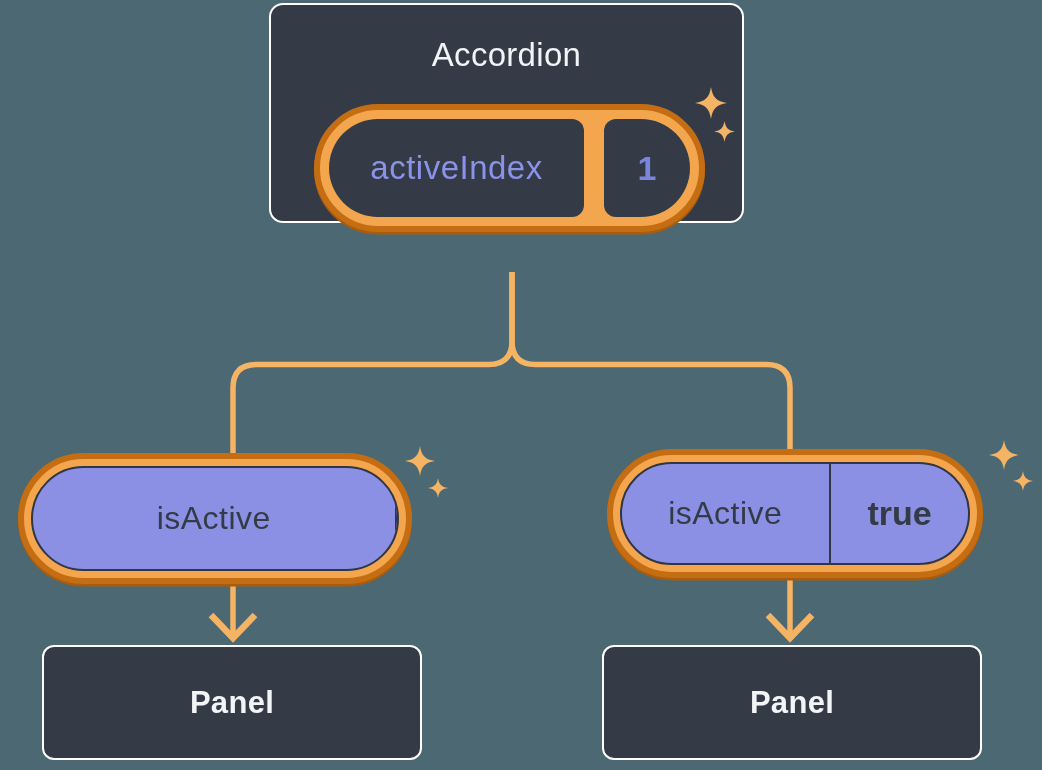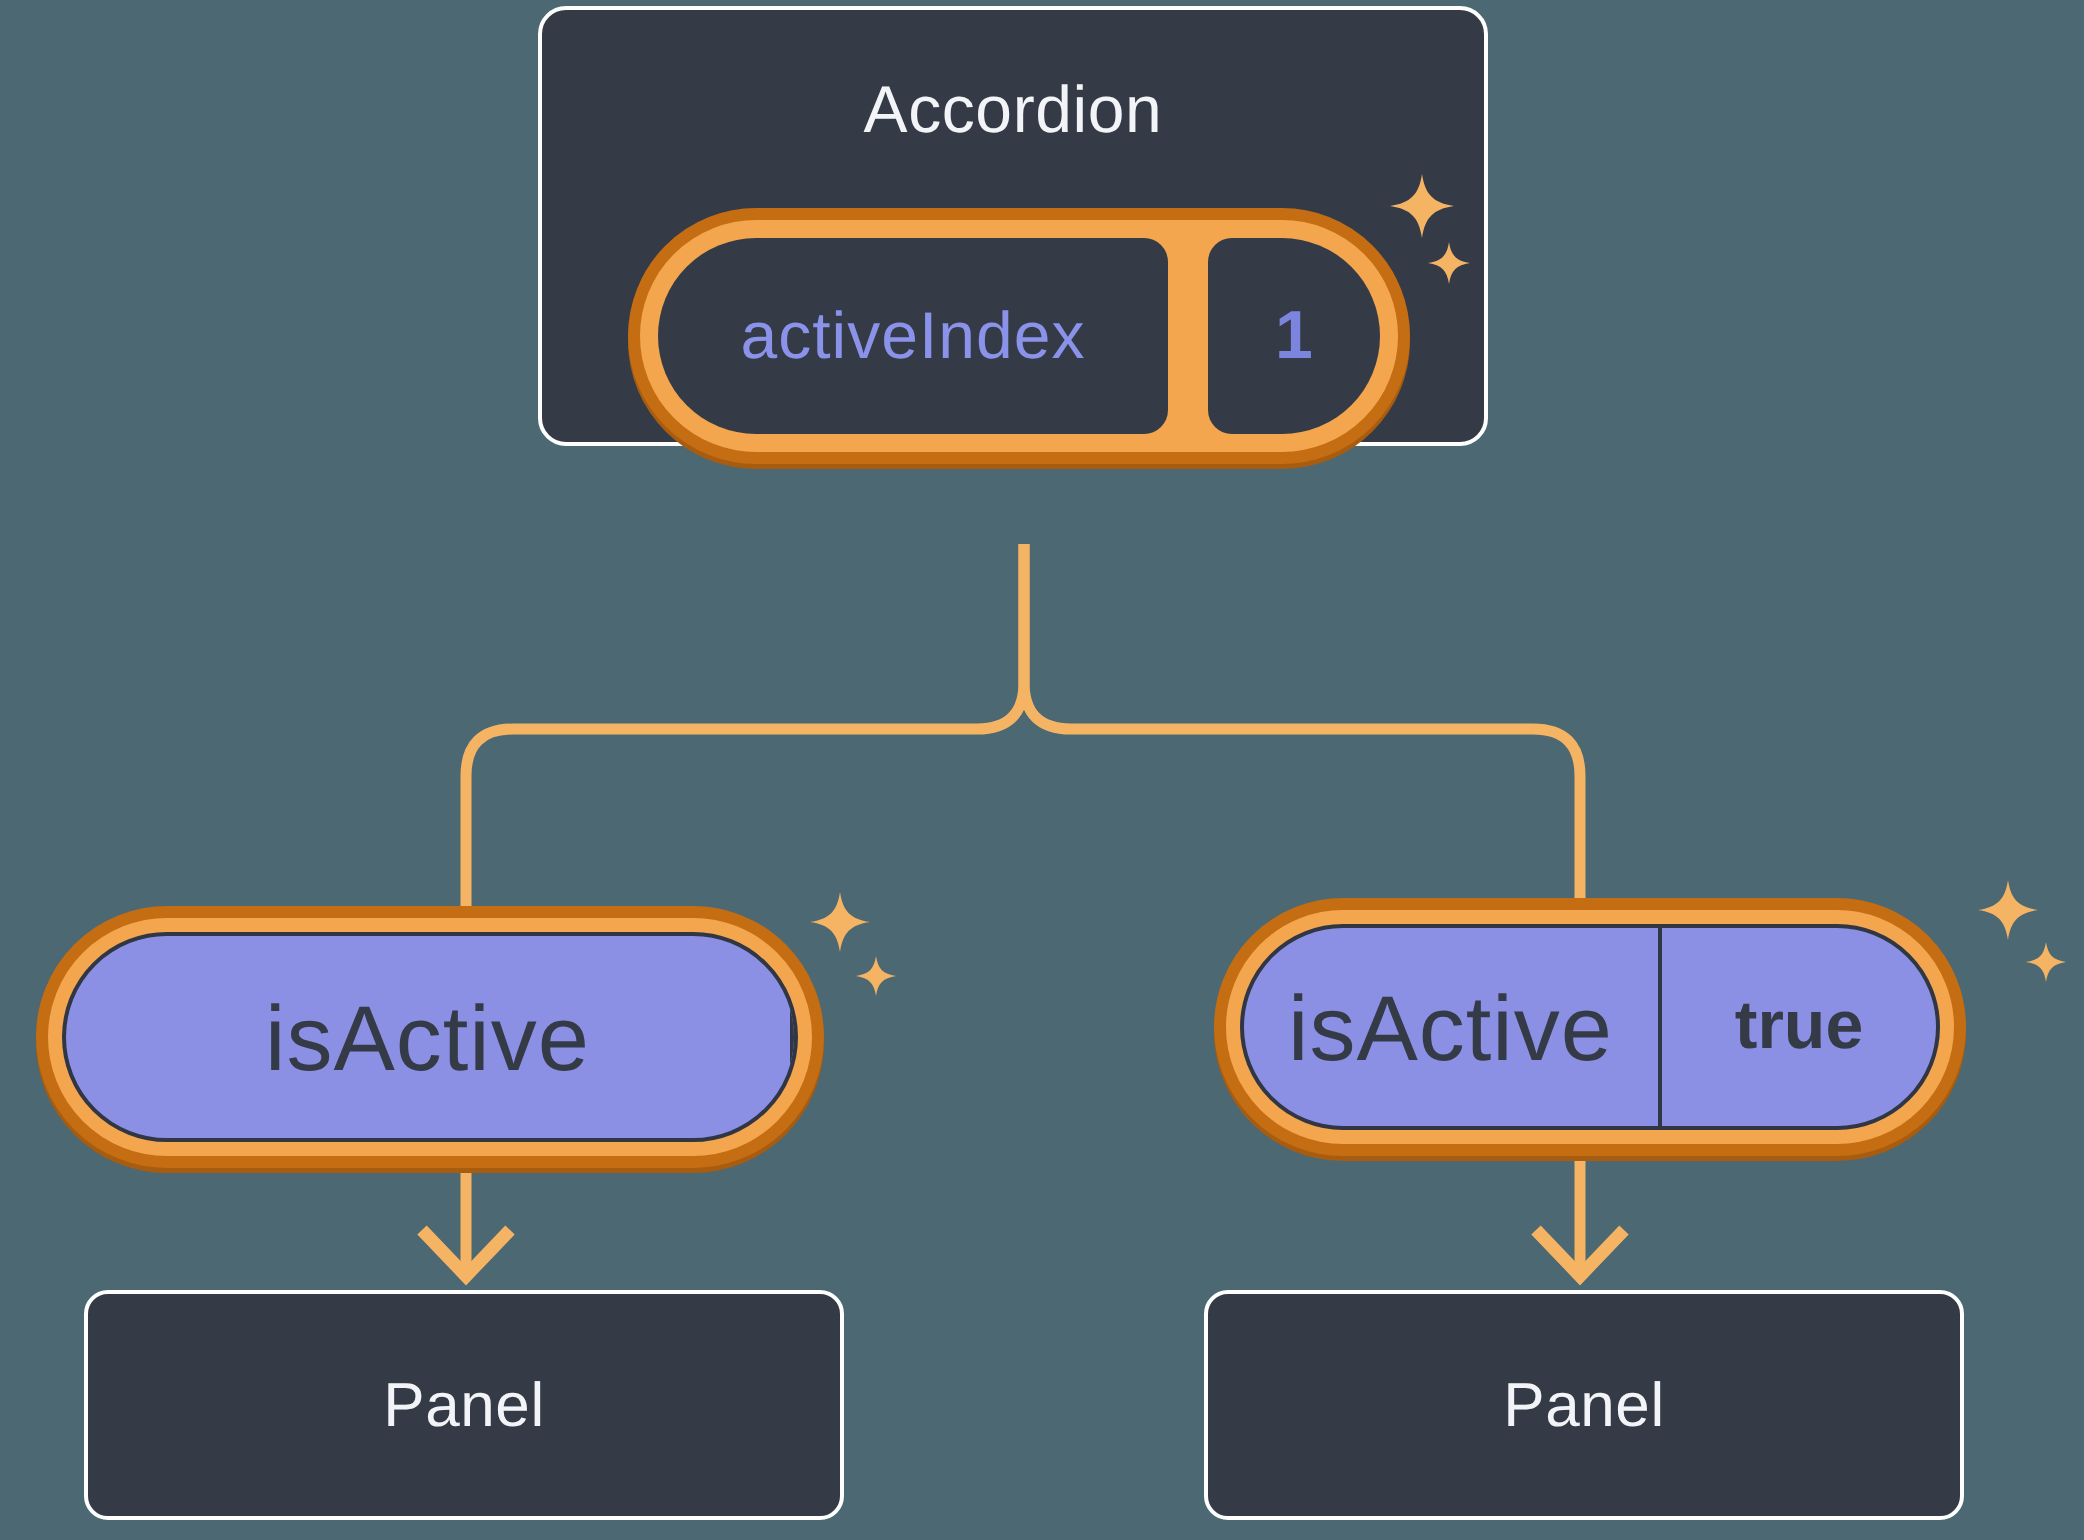--- a/index.html
+++ b/index.html
@@ -40,21 +40,21 @@
   }
   .root-node{left:269px;top:3px;width:475px;height:220px;border-radius:14px;}
   .root-title{
     margin-top:30px;text-align:center;
     font-size:33px;font-weight:500;line-height:1.2;
     letter-spacing:0.3px;color:var(--node-text);
   }
   .panel-node{
     width:380px;height:115px;border-radius:12px;
     display:flex;align-items:center;justify-content:center;
-    font-size:31px;font-weight:400;letter-spacing:0.3px;
+    font-size:31px;font-weight:700;letter-spacing:0.3px;
   }
   .panel-left{left:42px;top:645px;}
   .panel-right{left:602px;top:645px;}
 
   
   .state-pill{
     position:absolute;left:43px;top:99px;width:391px;height:128px;
     border:6px solid var(--ring-outer);
     background:var(--ring-inner);
     border-radius:999px;
@@ -88,21 +88,21 @@
     border:2.5px solid var(--purple-stroke);
     border-radius:999px;
     display:flex;align-items:stretch;
     overflow:hidden;
   }
   .prop-name-cell{flex:1;display:flex;align-items:center;justify-content:center;}
   .prop-divider{width:2.5px;background:var(--purple-stroke);}
   .prop-value-cell{display:flex;align-items:center;justify-content:center;}
   .prop-pill-left .prop-value-cell{width:152px;}
   .prop-pill-right .prop-value-cell{width:137px;}
-  .prop-name-label{font-size:46px;letter-spacing:0.5px;color:var(--dark-text);}
+  .prop-name-label{font-size:32px;letter-spacing:0.5px;color:var(--dark-text);}
   .prop-value-label{font-size:34px;font-weight:700;color:var(--dark-text);}
 </style>
 </head>
 <body>
 
 <div class="canvas">
 
   <svg class="wires" width="1042" height="770" viewBox="0 0 1042 770">
     <path class="connector-path" d="M512 272 L512 341 Q512 364.5 488.5 364.5 L256.5 364.5 Q233 364.5 233 388 L233 635"></path>
     <path class="connector-path" d="M512 272 L512 341 Q512 364.5 535.5 364.5 L766.5 364.5 Q790 364.5 790 388 L790 635"></path>

